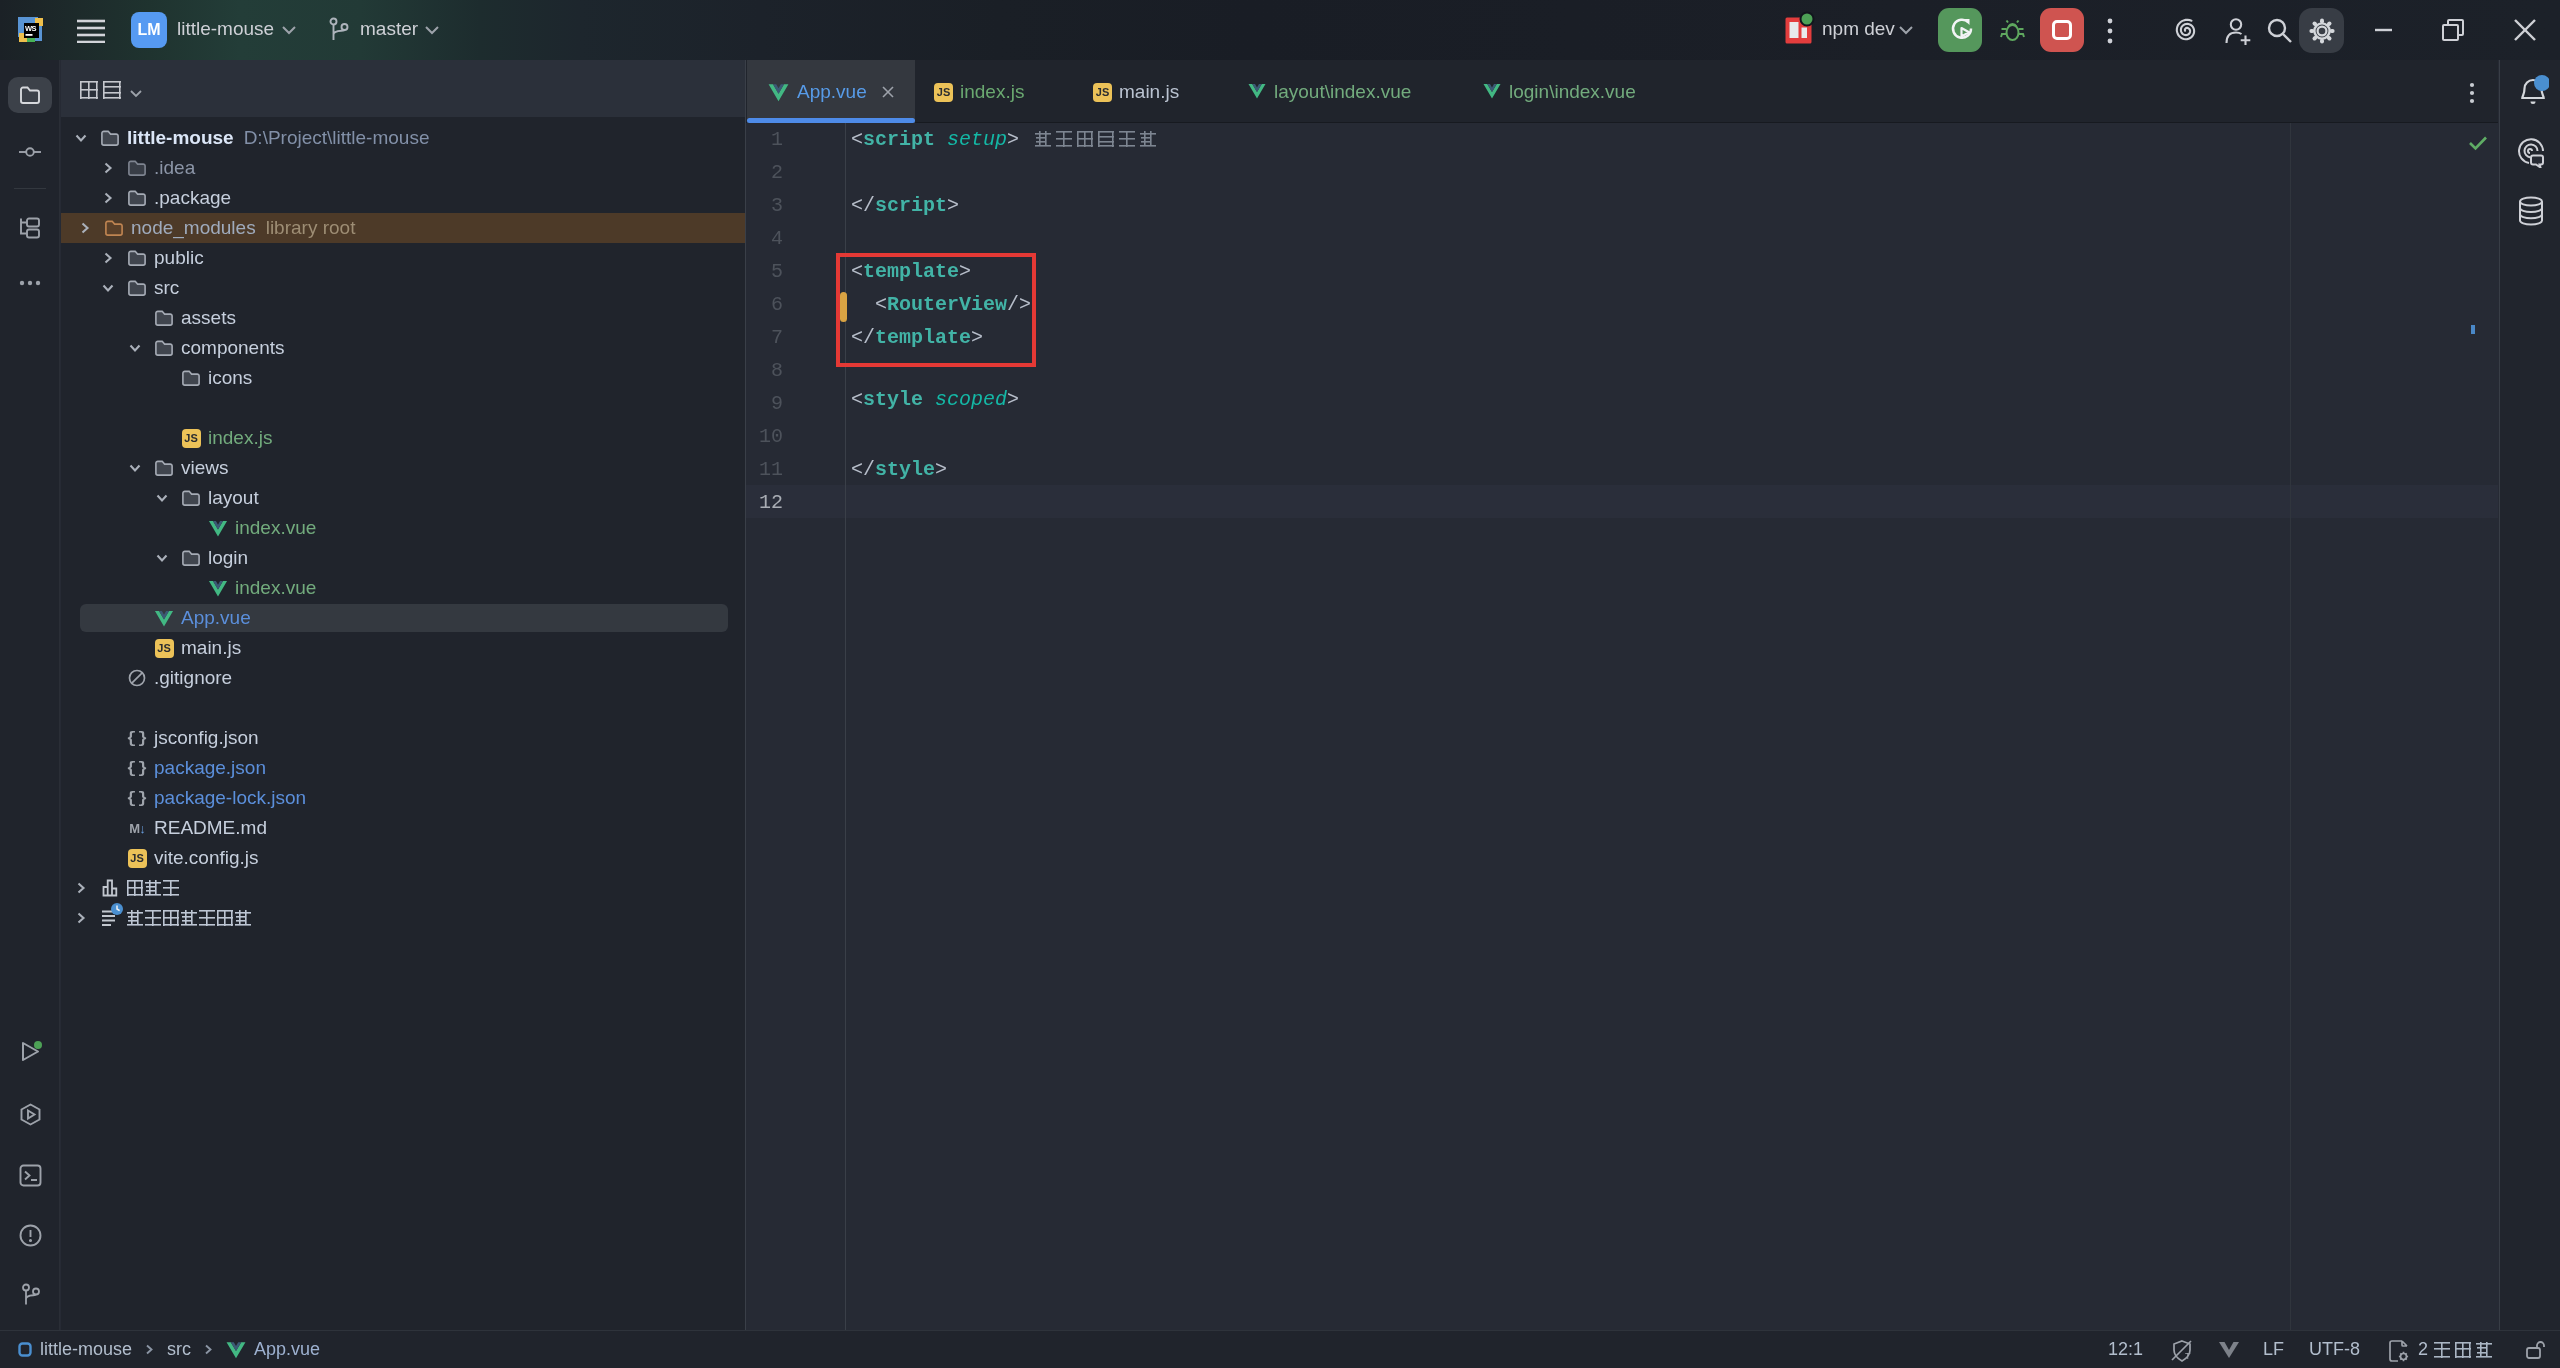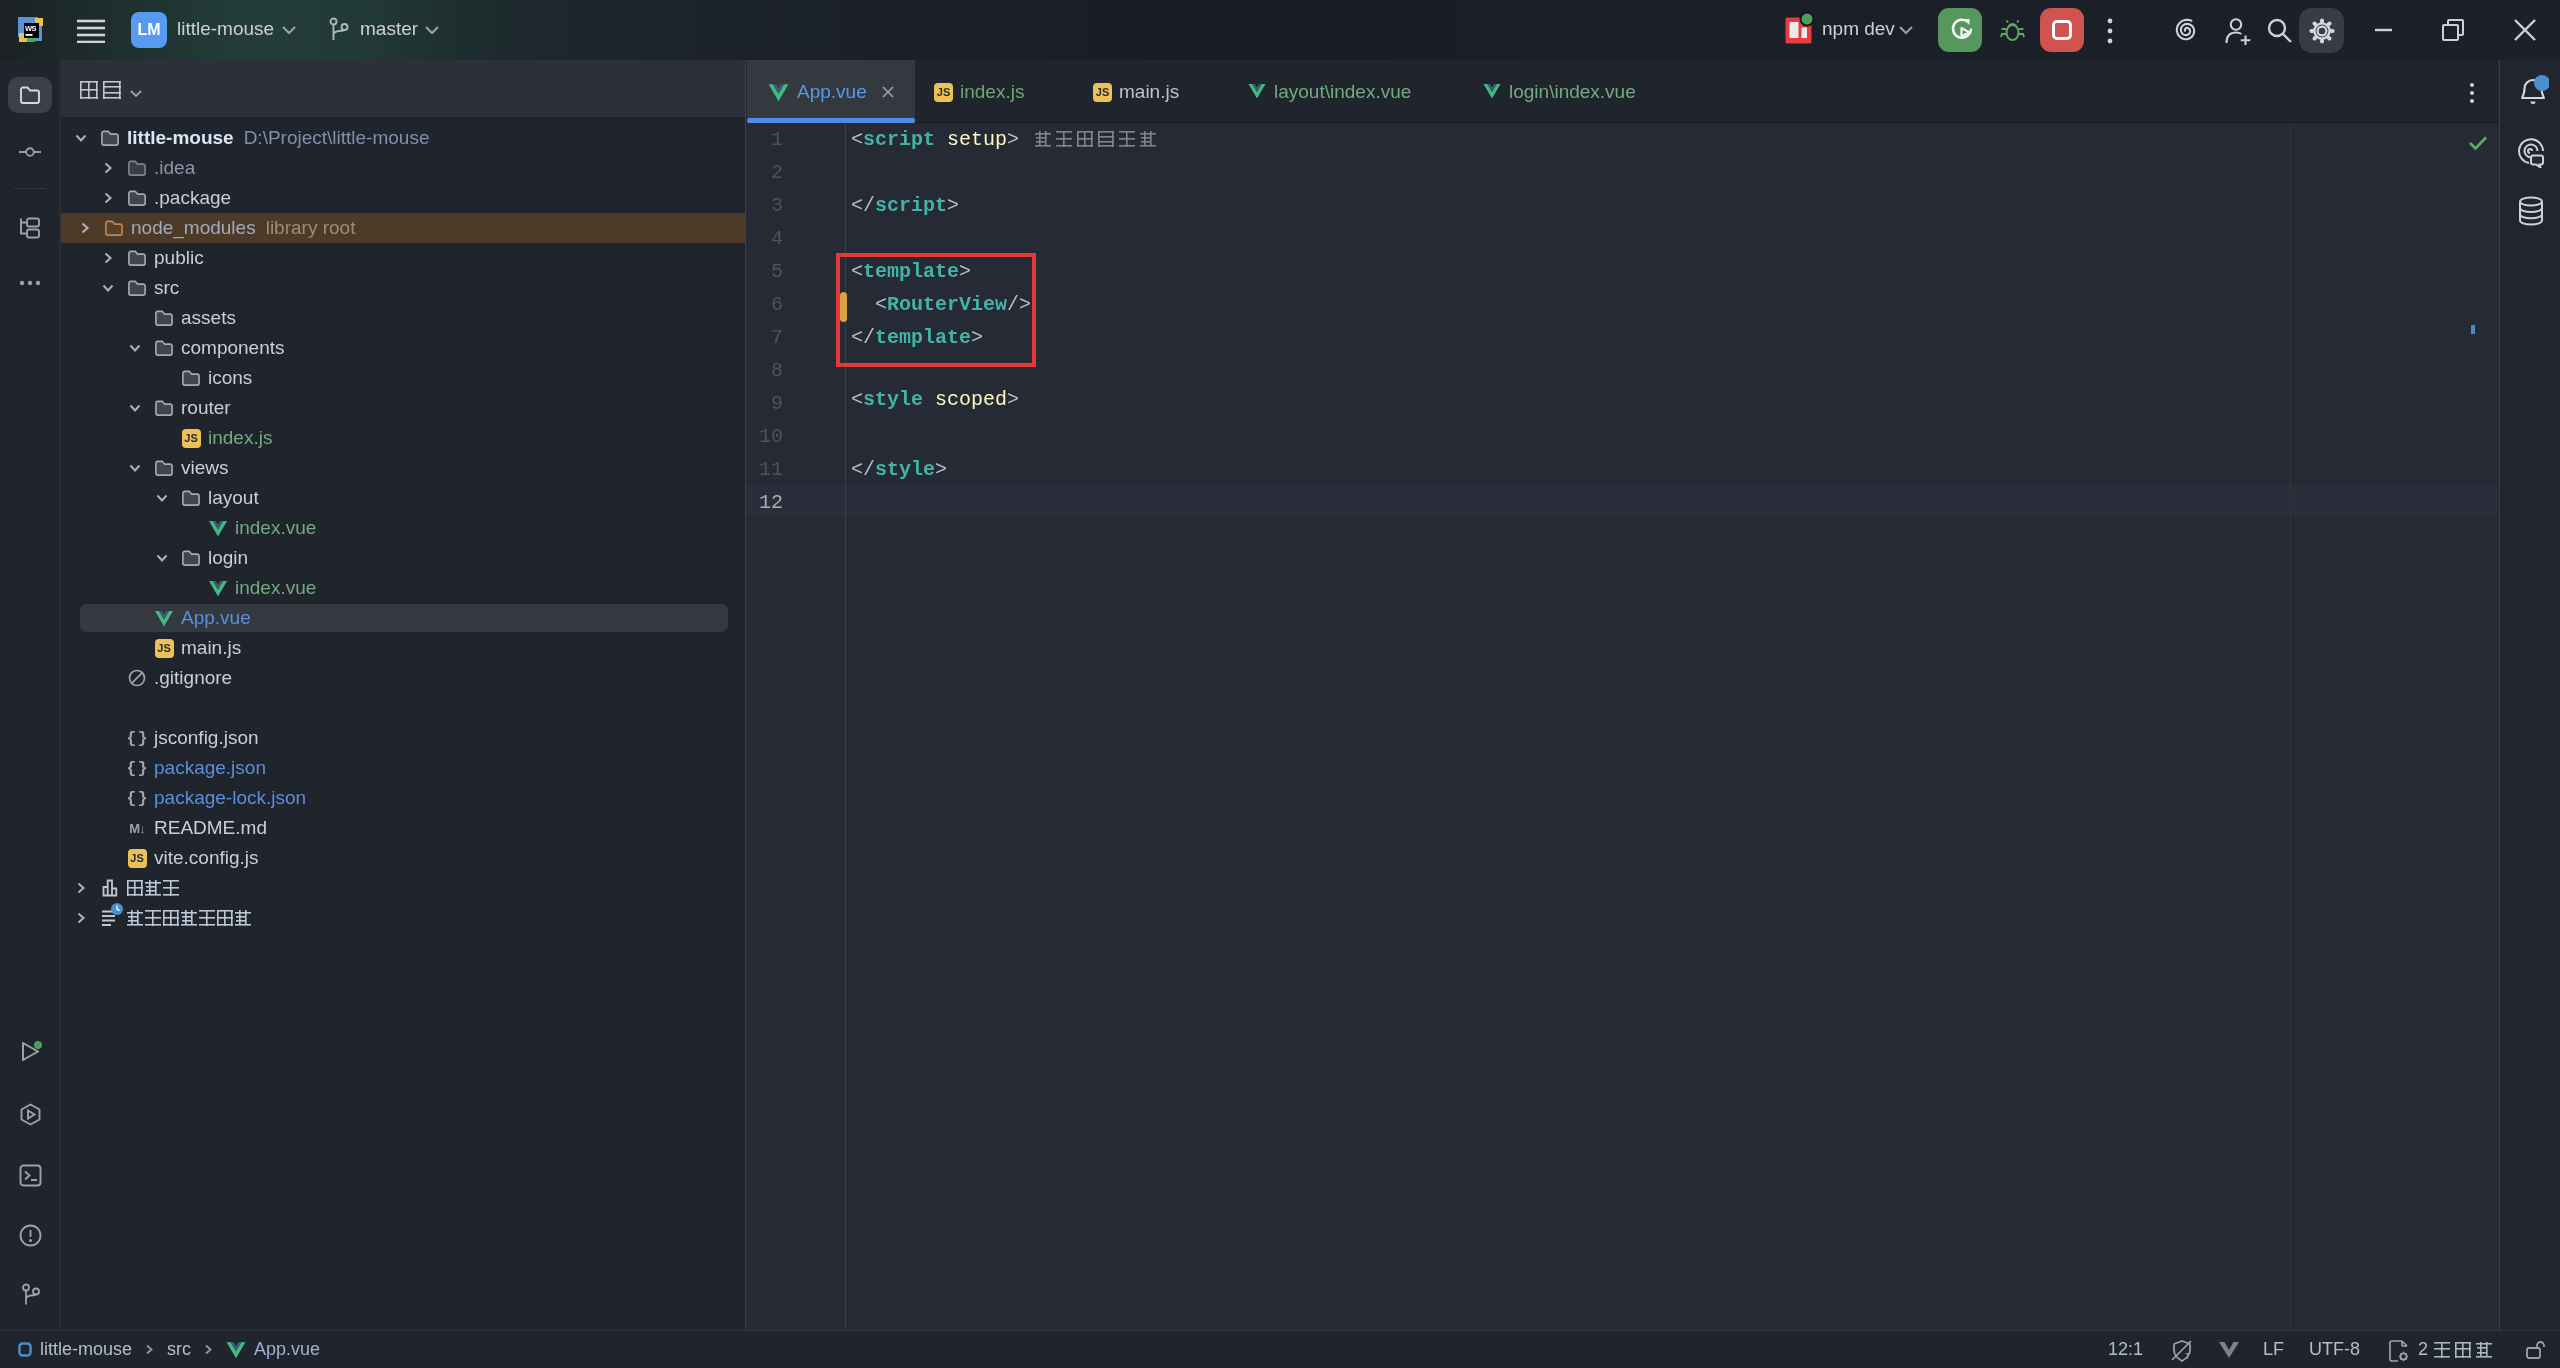--- a/index.html
+++ b/index.html
@@ -65,21 +65,21 @@
 
 
 .tab { position:absolute; top:0; height:63px; display:flex; align-items:center; font-size:19px; color:#cfd2d8; }
 .tico { width:18px; height:18px; margin-right:8px; flex:none; }
 
 
 #gutter-line { position:absolute; left:99px; top:63px; width:1px; height:1207px; background:#3a3f48; }
 #margin-line { position:absolute; left:1544px; top:63px; width:1px; height:1207px; background:#30353d; }
 .lnum { position:absolute; width:37px; text-align:right; font-family:"Liberation Mono",monospace; font-size:20px; color:#4d525b; }
 .code { position:absolute; left:105px; font-family:"Liberation Mono",monospace; font-size:20px; white-space:pre; color:#bcbec4; }
-.teal { color:#42b3a6;font-weight:bold; } .gr { color:#b6bdc9; } .orange { color:#fef9c3; } .comm { color:#828a96; }
+.teal { color:#42b3a6;font-weight:bold; } .gr { color:#b6bdc9; } .orange { color:#14b8a6; font-style:italic; } .comm { color:#828a96; }
 
 
 .st { position:absolute; top:0; height:37px; display:flex; align-items:center; color:#b2becd; font-size:18px; }
 </style>
 </head>
 <body>
 
 <div id="titlebar">
 
   <svg class="abs" style="left:18px;top:17px" width="26" height="26" viewBox="0 0 26 26">
@@ -353,29 +353,20 @@
           <path d="M2 5.5 a2 2 0 0 1 2-2 h4.6 l2.5 2.9 h5.9 a2 2 0 0 1 2 2 V16 a2 2 0 0 1 -2 2 H4 a2 2 0 0 1 -2-2 Z" stroke="#a5abb5" stroke-width="1.7" fill="#40454e"></path>
         </svg>
         <span class="lbl " style="position:relative">components</span>
       </div>
   <div class="row" style="top:240px;padding-left:93px">
         <span class="nochev"></span>
         <svg class="fico" width="21" height="21" viewBox="0 0 21 21">
           <path d="M2 5.5 a2 2 0 0 1 2-2 h4.6 l2.5 2.9 h5.9 a2 2 0 0 1 2 2 V16 a2 2 0 0 1 -2 2 H4 a2 2 0 0 1 -2-2 Z" stroke="#a5abb5" stroke-width="1.7" fill="#40454e"></path>
         </svg>
         <span class="lbl " style="position:relative">icons</span>
-      </div>
-  <div class="row" style="top:270px;padding-left:66px">
-        <svg class="chev" width="16" height="16" viewBox="0 0 16 16">
-          <path d="M3.5 5.5 L8 10.5 L12.5 5.5" stroke="#aab0ba" stroke-width="2.1" fill="none"></path>
-        </svg>
-        <svg class="fico" width="21" height="21" viewBox="0 0 21 21">
-          <path d="M2 5.5 a2 2 0 0 1 2-2 h4.6 l2.5 2.9 h5.9 a2 2 0 0 1 2 2 V16 a2 2 0 0 1 -2 2 H4 a2 2 0 0 1 -2-2 Z" stroke="#a5abb5" stroke-width="1.7" fill="#40454e"></path>
-        </svg>
-        <span class="lbl " style="position:relative">router</span>
       </div>
   <div class="row" style="top:300px;padding-left:93px">
         <span class="nochev"></span>
         <span class="fico">
           <span style="width:19px;height:19px;border-radius:4px;background:#ecc258;color:#2b2d30;font-weight:700;font-size:11px;display:flex;align-items:center;justify-content:center">JS</span>
         </span>
         <span class="lbl green" style="position:relative">index.js</span>
       </div>
   <div class="row" style="top:360px;padding-left:93px">
         <svg class="chev" width="16" height="16" viewBox="0 0 16 16">

